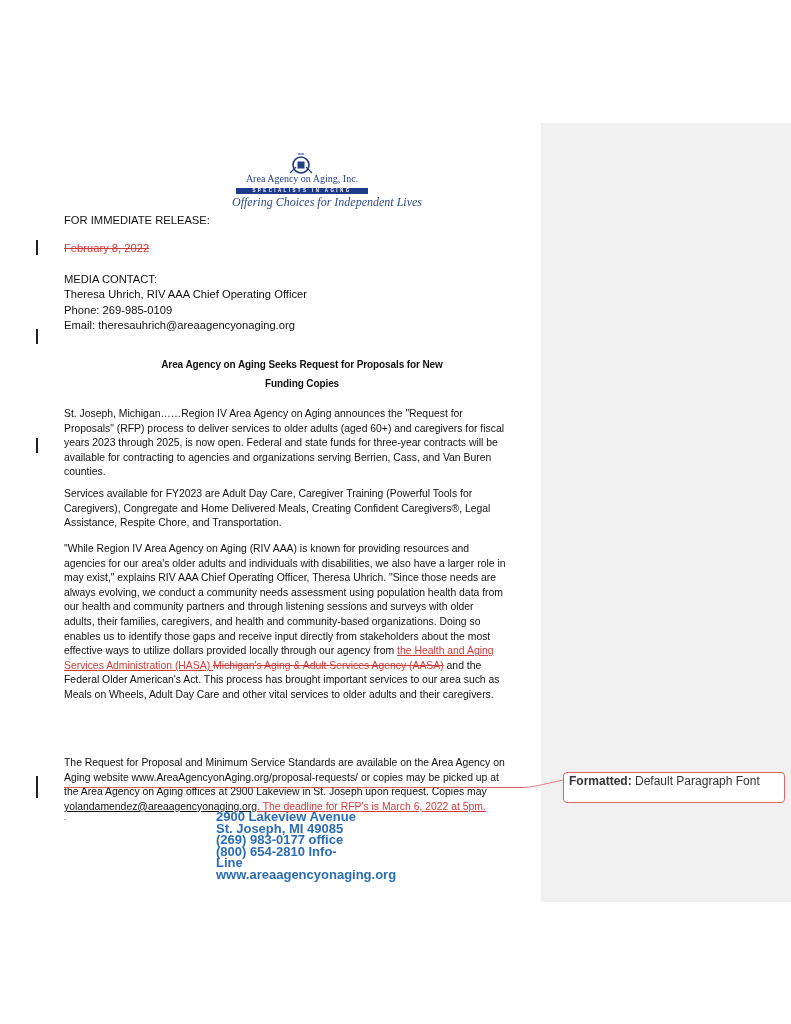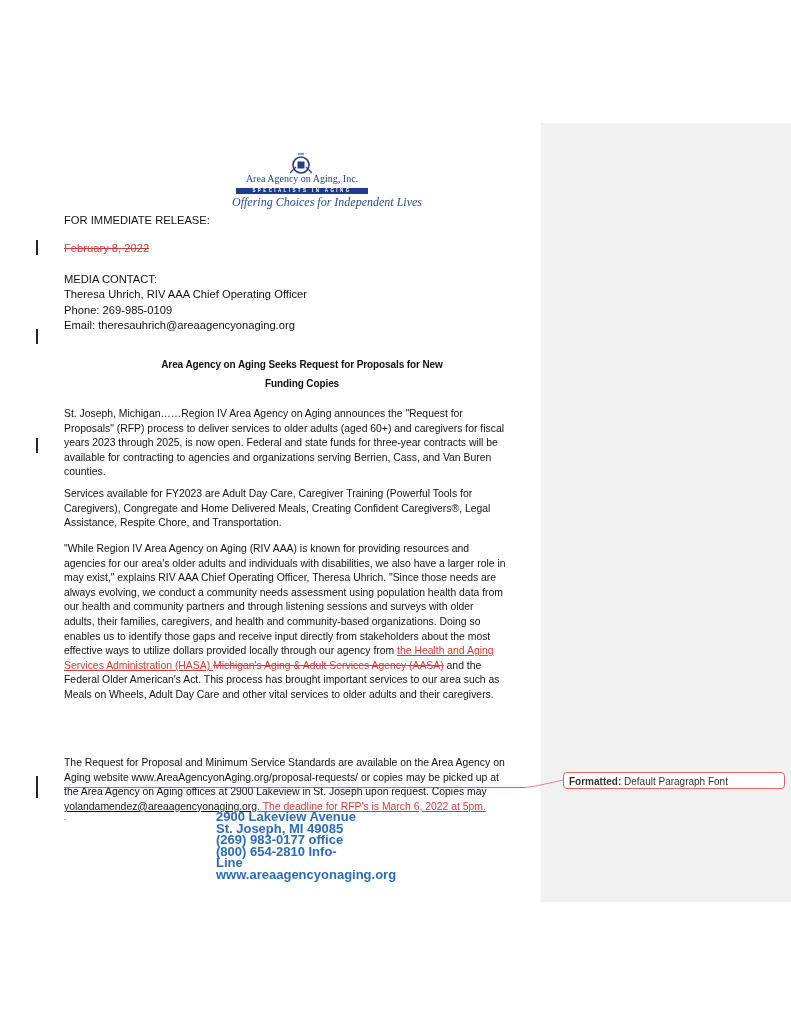--- a/index.html
+++ b/index.html
@@ -18,22 +18,22 @@
   .hdr { left:64px; font-size:11.2px; line-height:15.5px; }
   .del { color:#d13a3a; text-decoration:line-through; }
   .ins { color:#d13a3a; text-decoration:underline; }
   .change-bar { position:absolute; left:36px; width:1.5px; height:15px; background:#222; }
   .title { position:absolute; left:64px; top:355px; width:476px; text-align:center; font-weight:bold;
            font-size:10px; line-height:19px; letter-spacing:-0.1px; }
   .para { position:absolute; left:64px; width:476px; font-size:10.4px; line-height:14.6px; text-align:left; }
   .para .ln { display:block; white-space:nowrap; }
   .footer { position:absolute; left:216px; top:811px; width:140px; text-align:left; color:#2b6cb7;
             font-size:13px; line-height:11.5px; font-weight:bold; }
-  .balloon { position:absolute; left:563px; top:772px; width:222px; height:17px; border:1px solid #d66; border-radius:4px;
-             background:#fff; font-size:10px; line-height:17px; padding-left:5px; box-sizing:border-box; color:#333; }
+  .balloon { position:absolute; left:563px; top:772px; width:222px; height:31px; border:1px solid #d66; border-radius:4px;
+             background:#fff; font-size:12px; line-height:17px; padding-left:5px; box-sizing:border-box; color:#333; }
   .balloon b { font-weight:bold; }
   .connector { position:absolute; left:0; top:0; width:791px; height:1024px; pointer-events:none; }
 </style>
 </head>
 <body>
 
 <div class="margin-panel"></div>
 
 <div class="logo">
   <svg class="emblem" viewBox="0 0 26 22">

